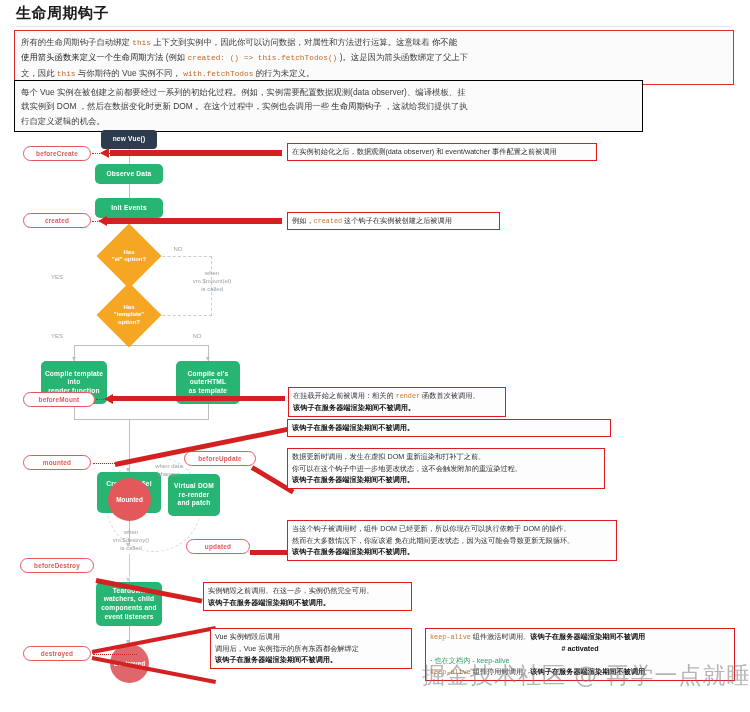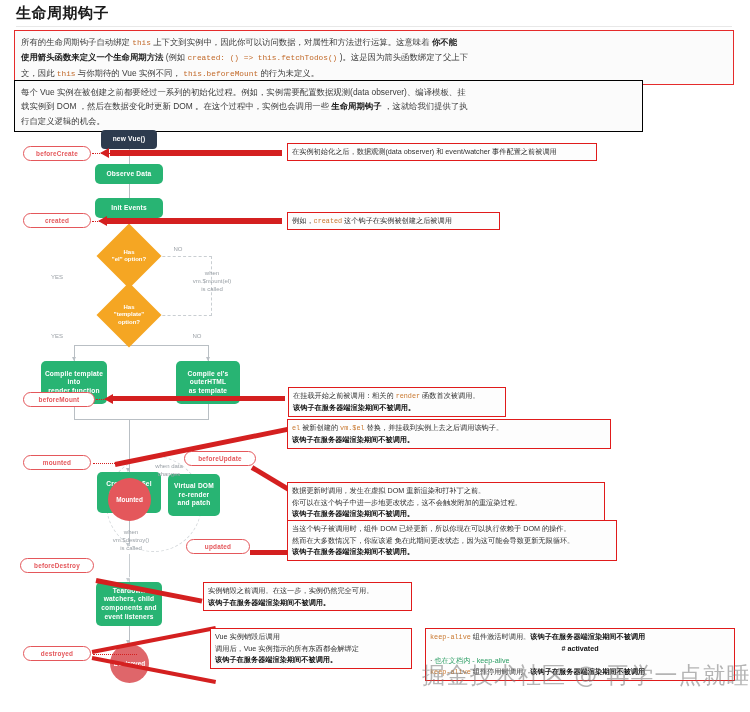--- a/index.html
+++ b/index.html
@@ -31,21 +31,21 @@
     background:#fbfbfb;
     padding:4px 6px 3px 6px;
     line-height:1.72;
     font-size:8.4px;
     color:#3b3b3b;
   }
   .quote.red   { left:14px; top:30px;  width:720px; border:1.6px solid #e52b2b; }
   .quote.black { left:14px; top:80px;  width:629px; border:1.6px solid #000000; }
   .quote .ln { white-space:nowrap; }
   .q-code { color:#c26a2a; font-family:"Liberation Mono", monospace; font-size:7.8px; }
-  .q-bold { font-weight:bold; color:#1a1a1a;text-align:center; }
+  .q-bold { font-weight:normal; color:#1a1a1a;text-align:center; }
 
   
   .fc { position:absolute; left:0; top:126px; width:750px; height:586px; }
   .node {
     position:absolute;
     display:flex; align-items:center; justify-content:center;
     text-align:center;
     color:#ffffff;
     font-size:6.6px;
     font-weight:bold;
@@ -139,21 +139,21 @@
 <body>
 
 <div id="page">
 
   <div class="page-title">生命周期钩子</div>
   <div class="title-rule"></div>
 
   <div class="quote red" id="quote-red">
       <div class="ln"><span>所有的生命周期钩子自动绑定 </span><span class="q-code">this</span><span> 上下文到实例中，因此你可以访问数据，对属性和方法进行运算。这意味着 </span><span class="q-bold">你不能</span></div>
       <div class="ln"><span class="q-bold">使用箭头函数来定义一个生命周期方法</span><span> (例如 </span><span class="q-code">created: () =&gt; this.fetchTodos()</span><span> )。这是因为箭头函数绑定了父上下</span></div>
-      <div class="ln"><span>文，因此 </span><span class="q-code">this</span><span> 与你期待的 Vue 实例不同， </span><span class="q-code">this.beforeMount</span><span> 的行为未定义。</span></div>
+      <div class="ln"><span>文，因此 </span><span class="q-code">this</span><span> 与你期待的 Vue 实例不同， </span><span class="q-code">with.fetchTodos</span><span> 的行为未定义。</span></div>
     </div>
   <div class="quote black" id="quote-black">
       <div class="ln"><span>每个 Vue 实例在被创建之前都要经过一系列的初始化过程。例如，实例需要配置数据观测(data observer)、编译模板、挂</span></div>
       <div class="ln"><span>载实例到 DOM ，然后在数据变化时更新 DOM 。在这个过程中，实例也会调用一些 </span><span class="q-bold">生命周期钩子</span><span> ，这就给我们提供了执</span></div>
       <div class="ln"><span>行自定义逻辑的机会。</span></div>
     </div>
 
   <div class="fc">
 
     <div class="fc-line" style="left:128.5px; top:23px; width:1px; height:17px;"></div>
@@ -305,25 +305,24 @@
   <div class="anno" style="left:287px; top:212px; width:213px;" id="anno-created">
       <div class="ln"><span>例如，</span><span class="a-code">created</span><span> 这个钩子在实例被创建之后被调用</span></div>
     </div>
 
   <div class="anno" style="left:288px; top:387px; width:218px;" id="anno-beforeMount">
       <div class="ln"><span>在挂载开始之前被调用：相关的 </span><span class="a-code">render</span><span> 函数首次被调用。</span></div>
       <div class="ln"><span class="a-bold">该钩子在服务器端渲染期间不被调用。</span></div>
     </div>
 
   <div class="anno" style="left:287px; top:419px; width:324px;" id="anno-mounted">
-      <div class="ln"><span class="a-code">el</span><span> 被新创建的 </span><span class="a-code">vm.$el</span><span> 替换，并挂载到实例上去之后调用该钩子。</span></div>
-      <div class="ln"><span class="a-bold">该钩子在服务器端渲染期间不被调用。</span></div>
-    </div>
-
-  <div class="anno" style="left:287px; top:482px; width:318px;" id="anno-beforeUpdate">
+      <div class="ln"><span class="a-bold">该钩子在服务器端渲染期间不被调用。</span></div>
+    </div>
+
+  <div class="anno" style="left:287px; top:448px; width:318px;" id="anno-beforeUpdate">
       <div class="ln"><span>数据更新时调用，发生在虚拟 DOM 重新渲染和打补丁之前。</span></div>
       <div class="ln"><span>你可以在这个钩子中进一步地更改状态，这不会触发附加的重渲染过程。</span></div>
       <div class="ln"><span class="a-bold">该钩子在服务器端渲染期间不被调用。</span></div>
     </div>
 
   <div class="anno" style="left:287px; top:520px; width:330px;" id="anno-updated">
       <div class="ln"><span>当这个钩子被调用时，组件 DOM 已经更新，所以你现在可以执行依赖于 DOM 的操作。</span></div>
       <div class="ln"><span>然而在大多数情况下，你应该避 免在此期间更改状态，因为这可能会导致更新无限循环。</span></div>
       <div class="ln"><span class="a-bold">该钩子在服务器端渲染期间不被调用。</span></div>
     </div>

